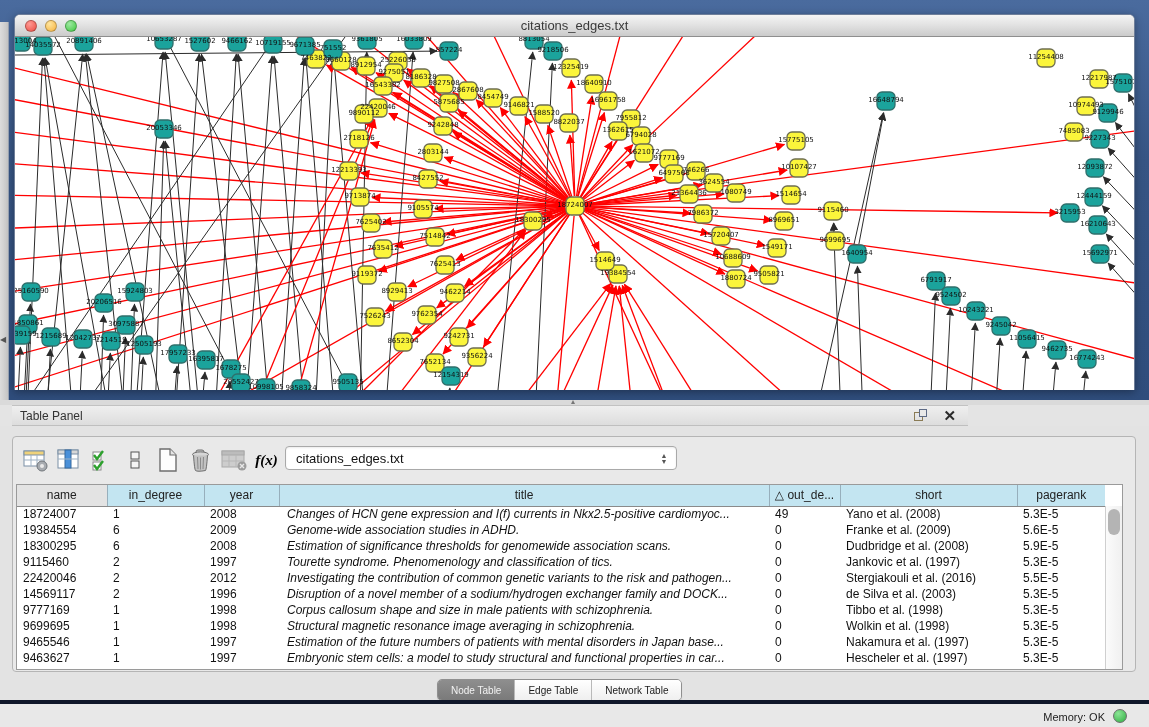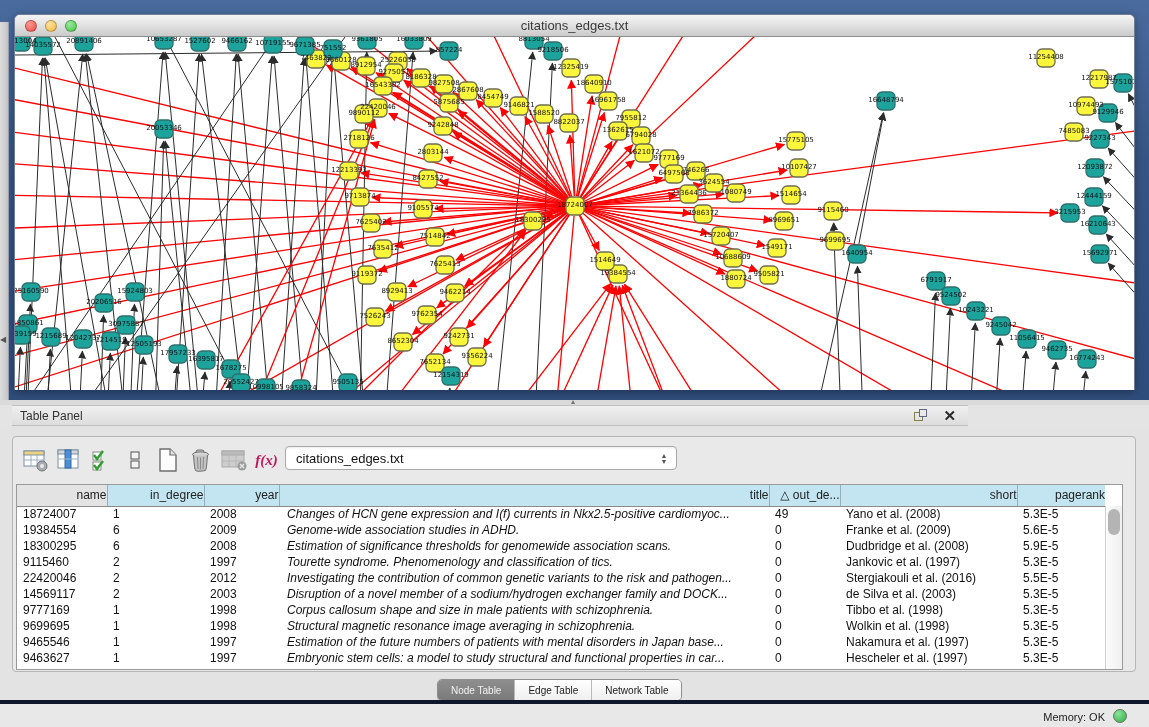--- a/index.html
+++ b/index.html
@@ -44,32 +44,32 @@
   .tp-float .sq2 { position:absolute; left:5px; top:0px; width:8px; height:8px; border:1.5px solid #5E6B86; background:#E9E9E9; }
   .tp-close { position:absolute; right:12px; top:1px; font-size:15px; font-weight:bold; color:#2B2B2B; line-height:18px; }
 
   .tp-body { position:absolute; left:0; top:426px; width:1149px; height:274px; background:#E3E3E3; }
   .tp-container { position:absolute; left:12px; top:10px; width:1124px; height:236px;
                   border:1px solid #B5B5B5; border-radius:4px; background:#E9E9E9; }
 
   
   .toolbar { position:absolute; left:6px; top:5px; height:36px; display:flex; align-items:center; }
   .tbtn { width:33px; height:32px; display:flex; align-items:center; justify-content:center; background:transparent; border:none; }
-  .fx { font-family:"Liberation Serif", serif; font-style:italic; font-weight:bold; font-size:15px; color:#be185d; }
+  .fx { font-family:"Liberation Serif", serif; font-style:italic; font-weight:bold; font-size:15px; color:#000000; }
   .combo { position:absolute; left:272px; top:9px; width:392px; height:24px; background:#fff;
            border:1px solid #A9A9A9; border-radius:4px; box-shadow:inset 0 1px 2px rgba(0,0,0,.08); }
   .combo-value { position:absolute; left:10px; top:4px; font-size:13px; color:#111; }
   .combo-steppers { position:absolute; right:6px; top:2px; width:12px; height:20px; font-size:7px; color:#555;
                     display:flex; flex-direction:column; align-items:center; justify-content:center; line-height:6px; }
 
   
   .tablewrap { position:absolute; left:3px; top:47px; width:1107px; height:186px;
                border:1px solid #9A9A9A; background:#fff; overflow:hidden; }
   table { border-collapse:collapse; table-layout:fixed; width:1088px; }
-  th { height:21px; font-size:12px; font-weight:normal; color:#222; text-align:right;
+  th { height:21px; font-size:12px; font-weight:normal; color:#222; text-align:center;
        background:#C3E5F1; border-right:1px solid #97AFBC; border-bottom:1px solid #8A8A8A; overflow:hidden; white-space:nowrap; }
   th:first-child { background:#E3E3E3; }
   th:last-child { border-right:none; }
   td { height:16px; font-size:12px; color:#111; padding-left:6px; white-space:nowrap; overflow:hidden; }
   td.c3 { padding-left:8px;font-style:italic; }
   .vscroll { position:absolute; right:0; top:21px; bottom:0; width:17px;
              background:linear-gradient(90deg,#FBFBFB,#F0F0F0); border-left:1px solid #CFCFCF; }
   .vthumb { position:absolute; left:2px; top:3px; width:12px; height:26px; border-radius:6px; background:#B4B4B4; }
 
   
@@ -697,21 +697,21 @@
               <td class="c1">2</td>
               <td class="c2">2012</td>
               <td class="c3">Investigating the contribution of common genetic variants to the risk and pathogen...</td>
               <td class="c4">0</td>
               <td class="c5">Stergiakouli et al. (2016)</td>
               <td class="c6">5.5E-5</td>
             </tr>
             <tr>
               <td class="c0">14569117</td>
               <td class="c1">2</td>
-              <td class="c2">2003</td>
+              <td class="c2">1996</td>
               <td class="c3">Disruption of a novel member of a sodium/hydrogen exchanger family and DOCK...</td>
               <td class="c4">0</td>
               <td class="c5">de Silva et al. (2003)</td>
               <td class="c6">5.3E-5</td>
             </tr>
             <tr>
               <td class="c0">9777169</td>
               <td class="c1">1</td>
               <td class="c2">1998</td>
               <td class="c3">Corpus callosum shape and size in male patients with schizophrenia.</td>

